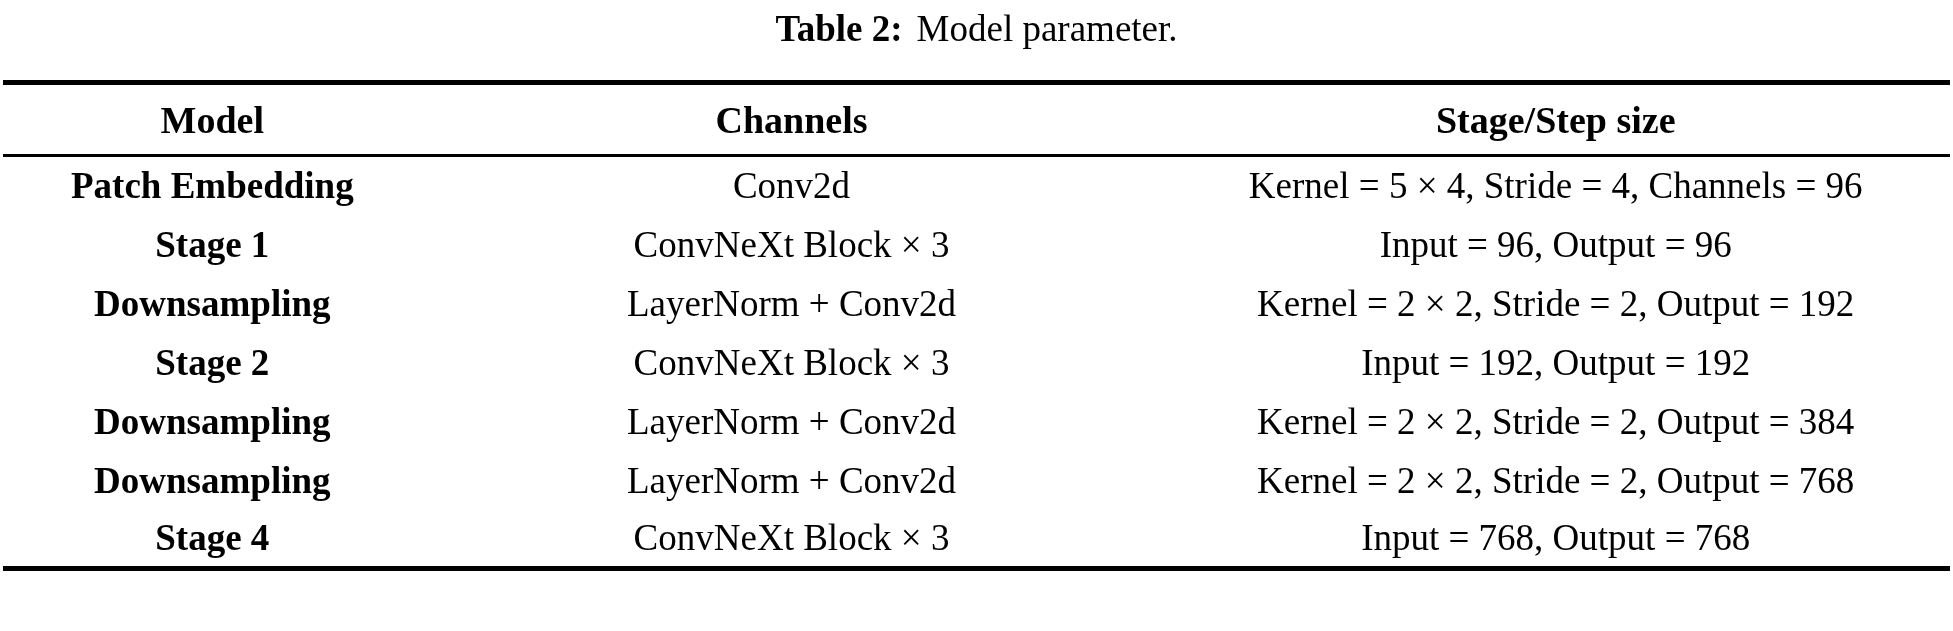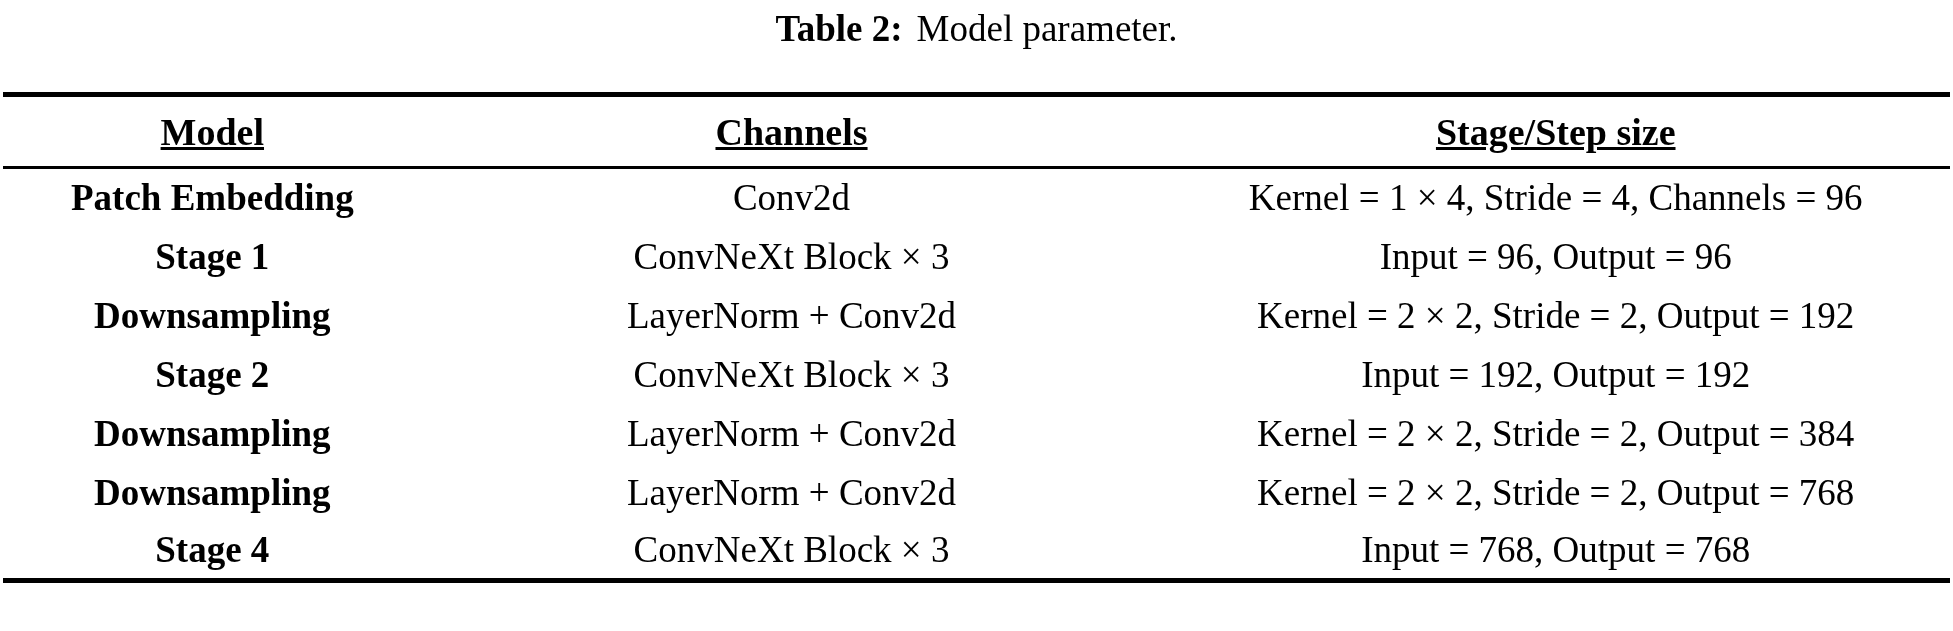--- a/index.html
+++ b/index.html
@@ -10,21 +10,21 @@
   .page {
     position: relative;
     width: 1953px;
     height: 631px;
     background: #ffffff;
     color: #000000;
     font-family: "Liberation Serif", "DejaVu Serif", serif;
     overflow: hidden;
   }
   .caption {
-    height: 92px;
+    height: 80px;
     line-height: 58px;
     text-align: center;
     font-size: 37px;
   }
   .caption .cap-label {
     font-weight: bold;
     margin-right: 14px;
   }
   table.param-table {
     border-collapse: collapse;
@@ -38,21 +38,20 @@
   thead tr {
     height: 73px;
   }
   thead th {
     font-weight: bold;
     font-size: 38px;
     text-align: center;
     vertical-align: middle;
     border-bottom: 3px solid #000000;
     padding: 0;
-    text-decoration: underline;
   }
   tbody tr {
     height: 59px;
     font-family: Liberation Serif, serif;
   }
   tbody td {
     text-align: center;
     vertical-align: middle;
     padding: 0;
     white-space: nowrap;
@@ -83,21 +82,21 @@
       <tr>
         <th>Model</th>
         <th>Channels</th>
         <th>Stage/Step size</th>
       </tr>
     </thead>
     <tbody>
       <tr>
         <td class="model-cell">Patch Embedding</td>
         <td>Conv2d</td>
-        <td>Kernel = 1 × 4, Stride = 4, Channels = 96</td>
+        <td>Kernel = 5 × 4, Stride = 4, Channels = 96</td>
       </tr>
       <tr>
         <td class="model-cell">Stage 1</td>
         <td>ConvNeXt Block × 3</td>
         <td>Input = 96, Output = 96</td>
       </tr>
       <tr>
         <td class="model-cell">Downsampling</td>
         <td>LayerNorm + Conv2d</td>
         <td>Kernel = 2 × 2, Stride = 2, Output = 192</td>

